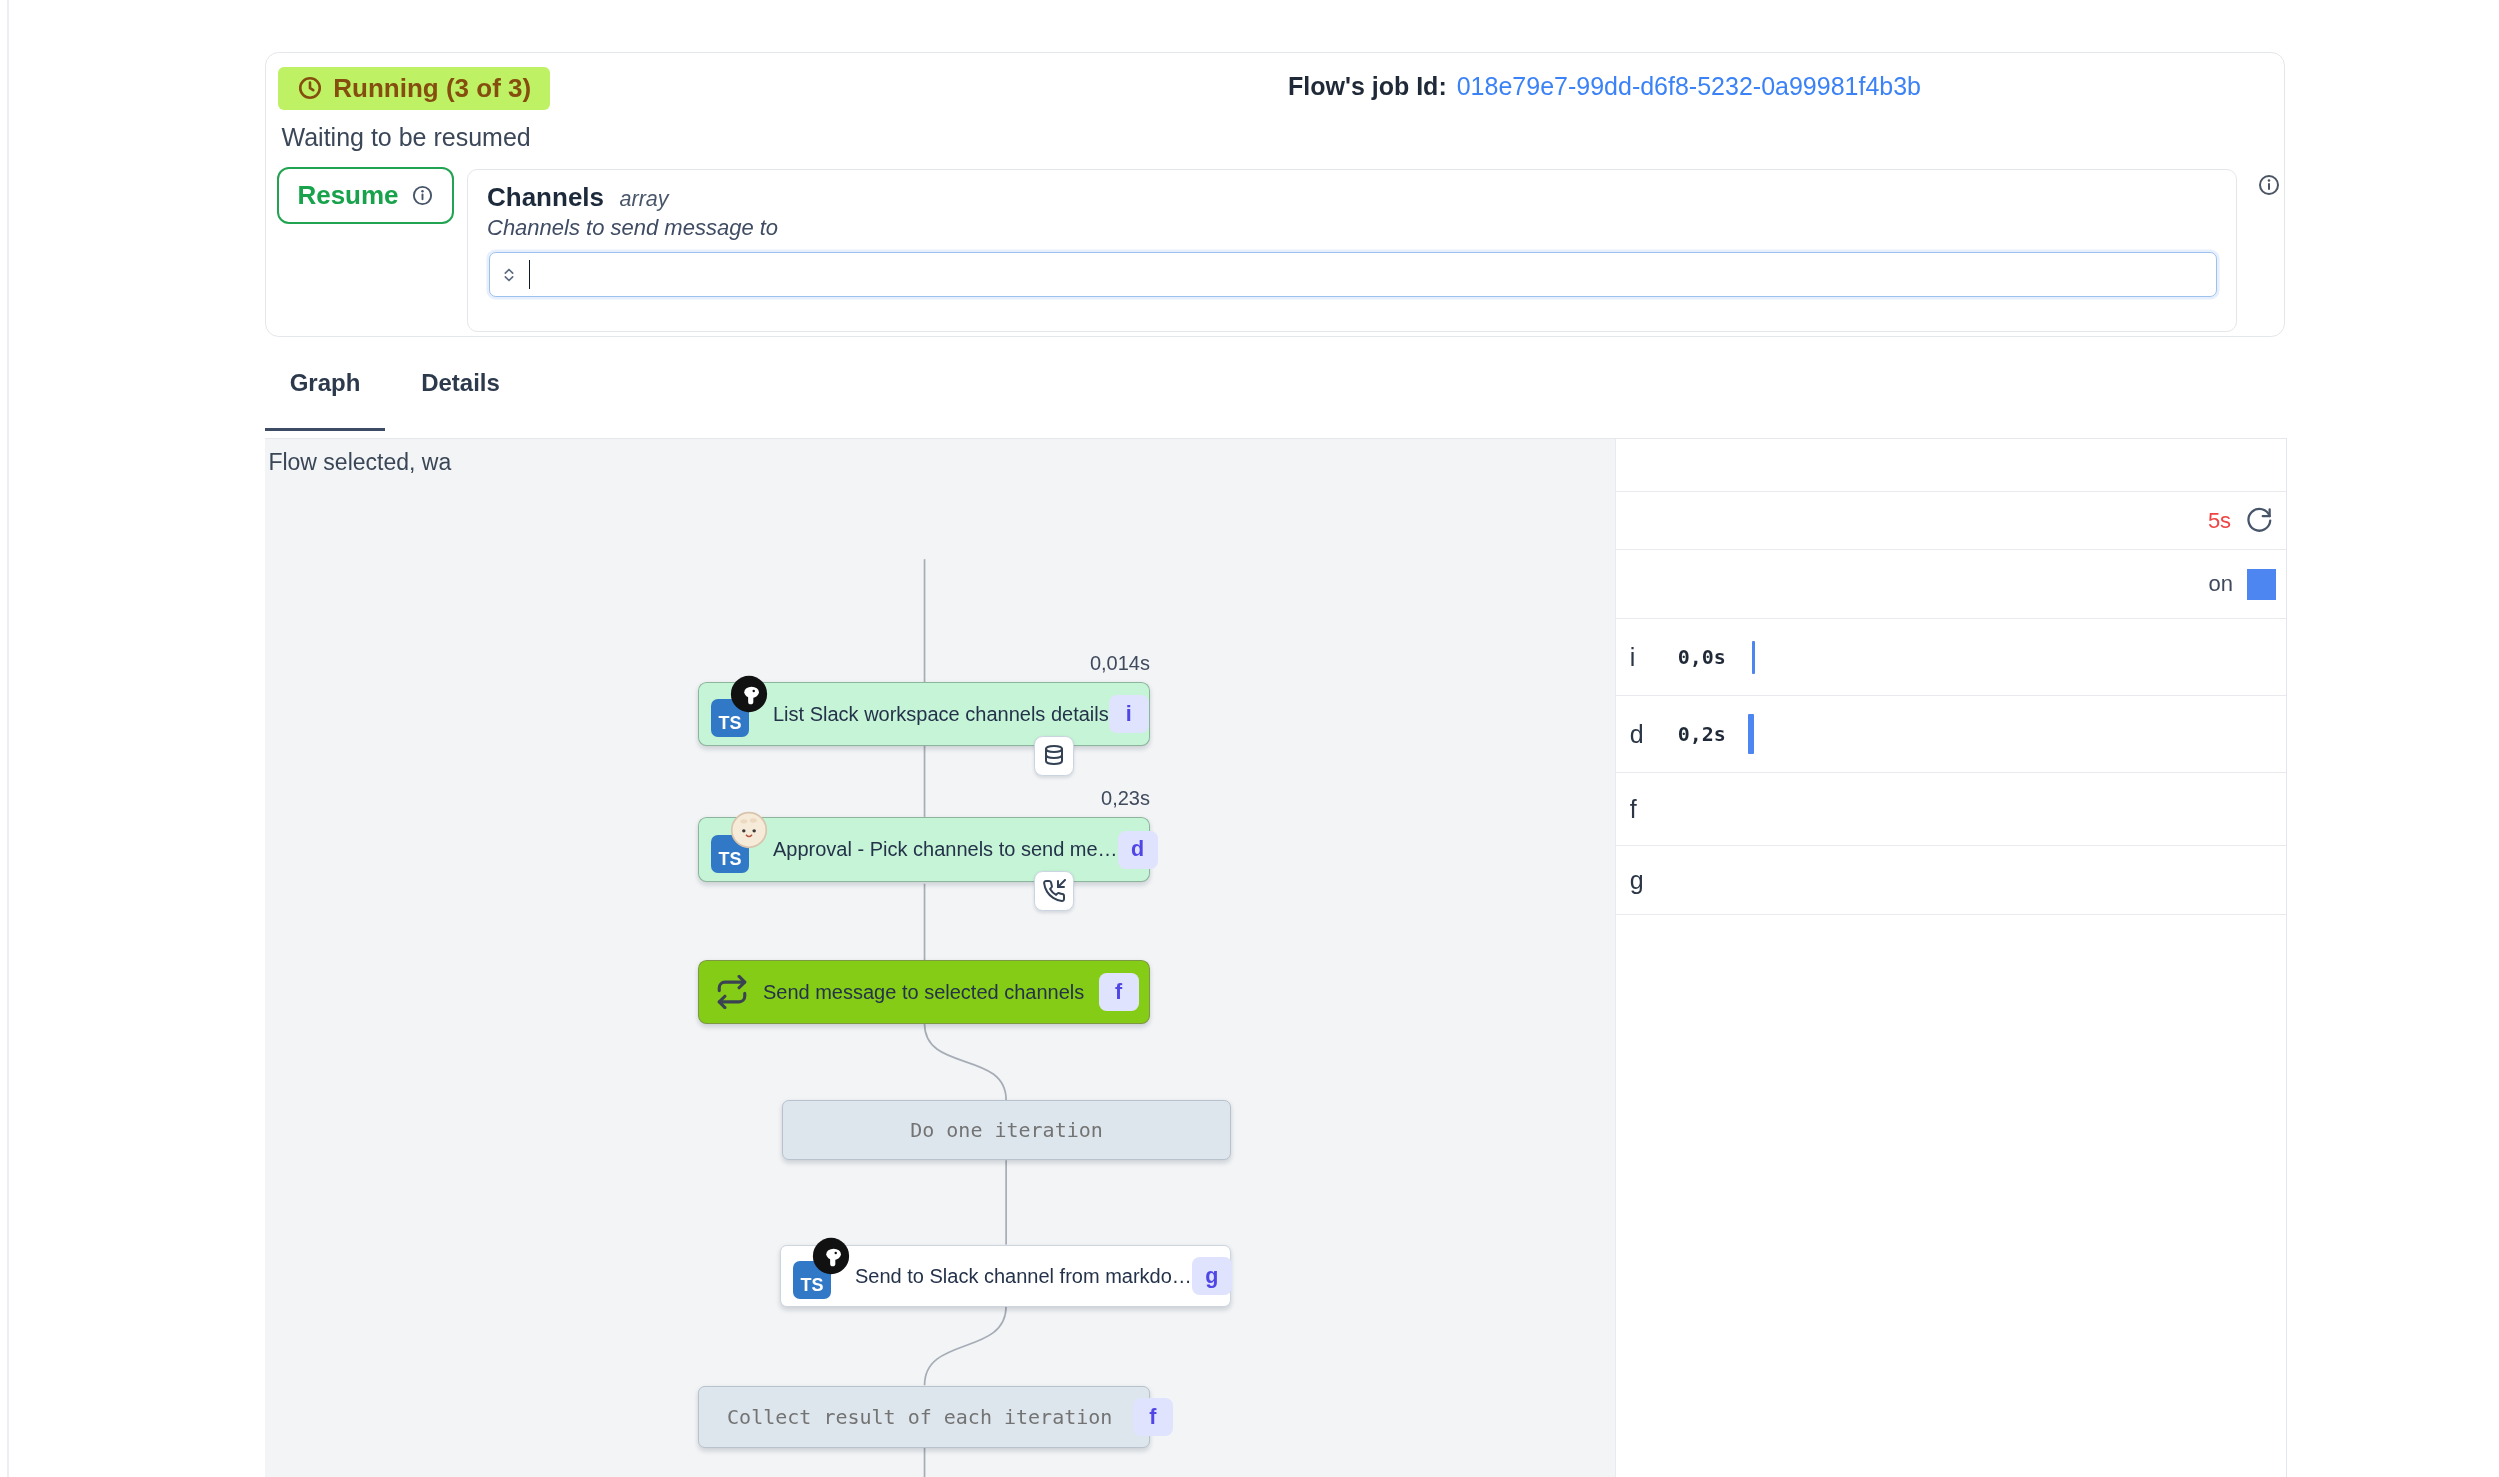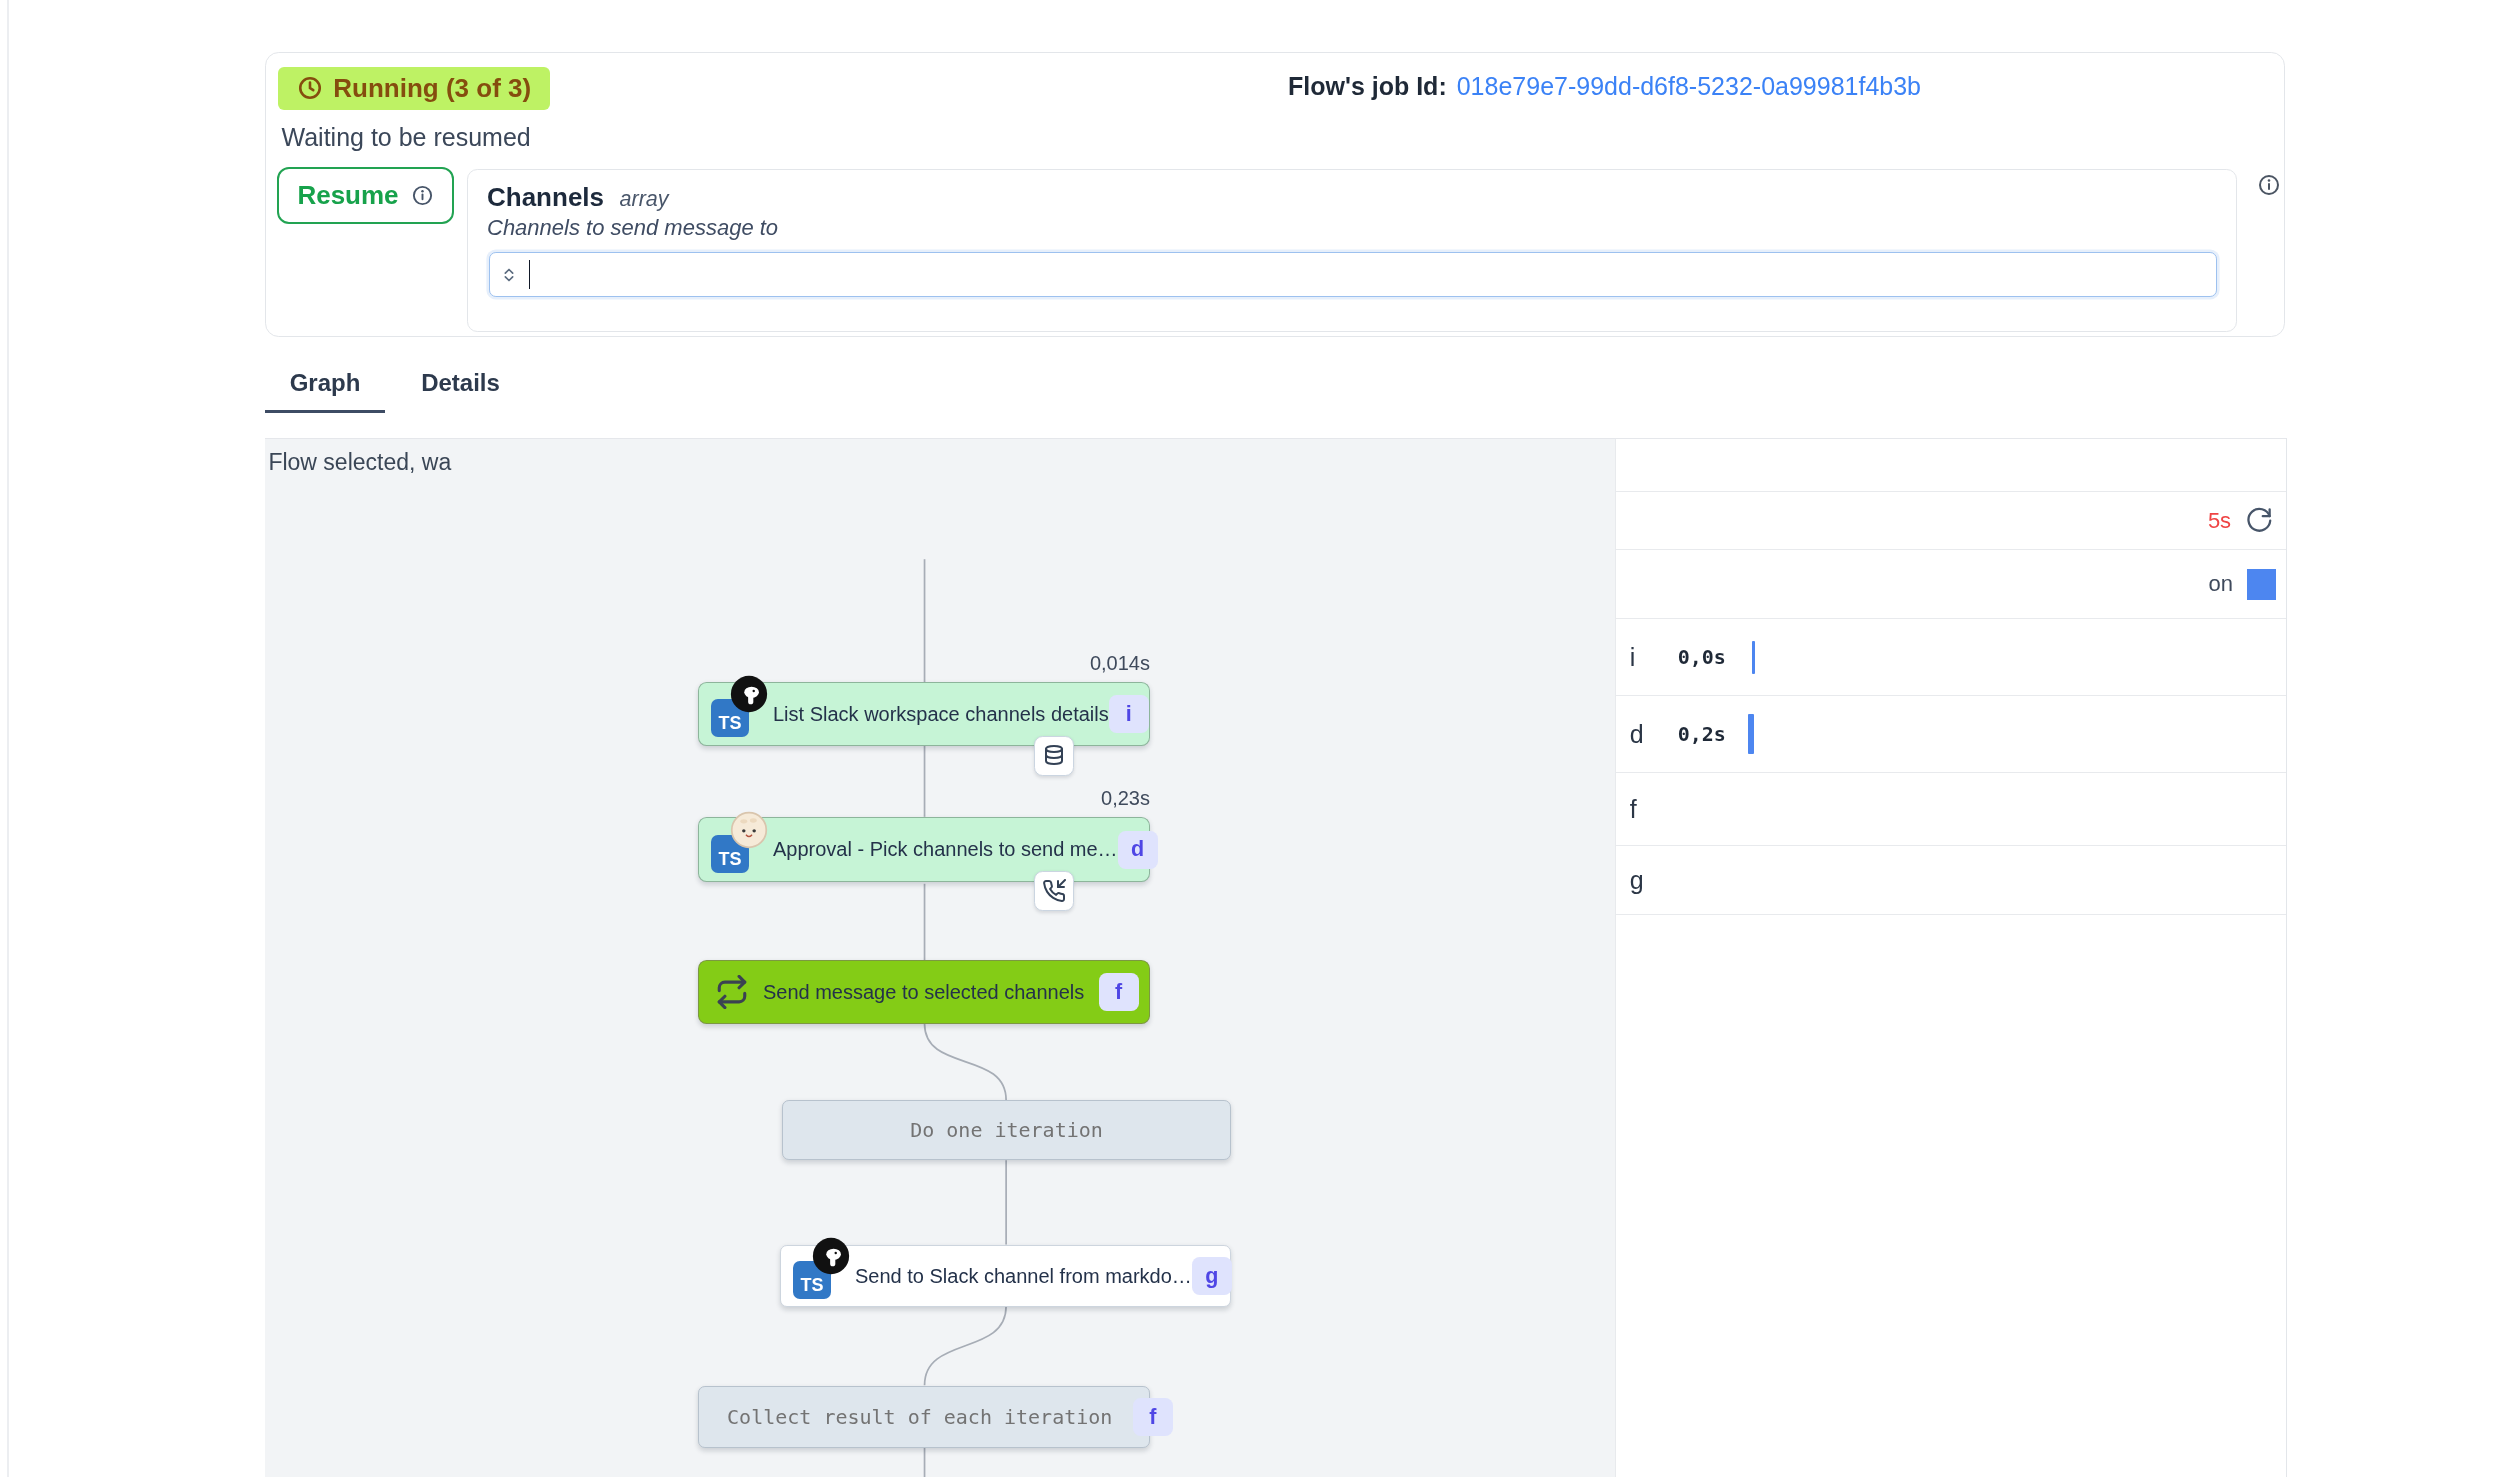--- a/index.html
+++ b/index.html
@@ -29,21 +29,21 @@
   .field-desc { position:absolute; left:19px; top:45px; font-size:22px; font-style:italic; color:#3f4c63; }
   .field-input { position:absolute; left:20.6px; top:82px; width:1728px; height:45px;
     border:1.7px solid #9dc1ef; border-radius:6.9px; background:#fff; display:flex; align-items:center;
     padding-left:8.6px; box-shadow:0 0 0 2.6px rgba(157,193,239,.25); }
   .caret { width:1.7px; height:29px; background:#111827; margin-left:8.6px; }
   .card-info-icon { position:absolute; left:1991px; top:120px; }
 
   
   .tabs { position:absolute; left:265px; top:369px; display:flex; }
   .tab { width:120px; text-align:center; font-size:24px; font-weight:bold; color:#2d3a4d;
-    padding-bottom:13px; cursor:pointer; }
+    padding-bottom:31px; cursor:pointer; }
   .tab.active { border-bottom:3.4px solid #3d4c64; }
   .tab + .tab { margin-left:15.5px; }
 
   
   .graph-area { position:absolute; left:265px; top:438px; width:1350px; height:1039px;
     background:#f2f4f6; border-top:0.9px solid #e5e7eb; }
   .graph-notice { position:absolute; left:3.4px; top:10.3px; font-size:23px; color:#3a4656; white-space:nowrap; }
   .edges { position:absolute; left:0; top:0; }
   .flow-node { position:absolute; display:flex; align-items:center; border-radius:8.6px;
     box-shadow:0 2.6px 5.2px rgba(15,23,42,.16); cursor:pointer; }

